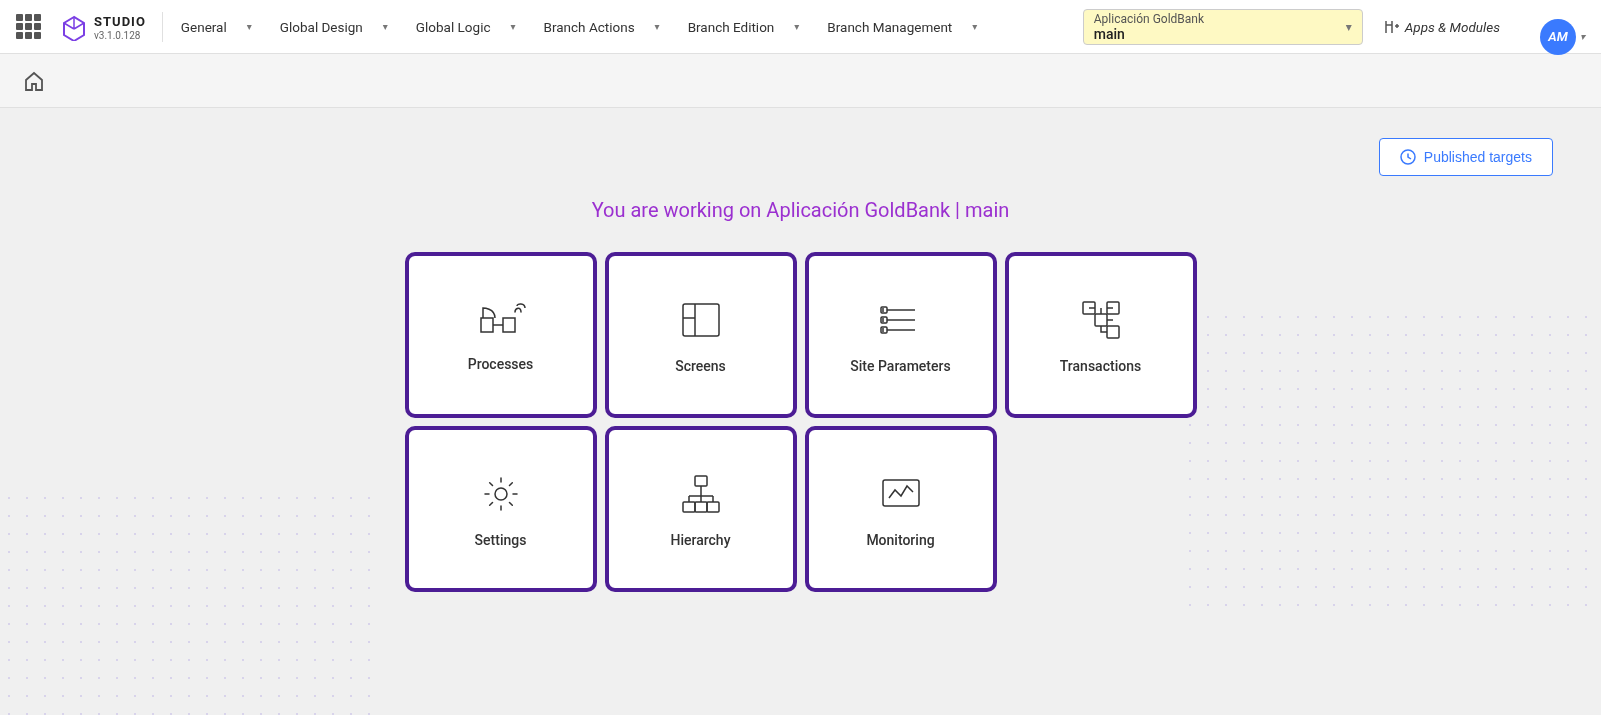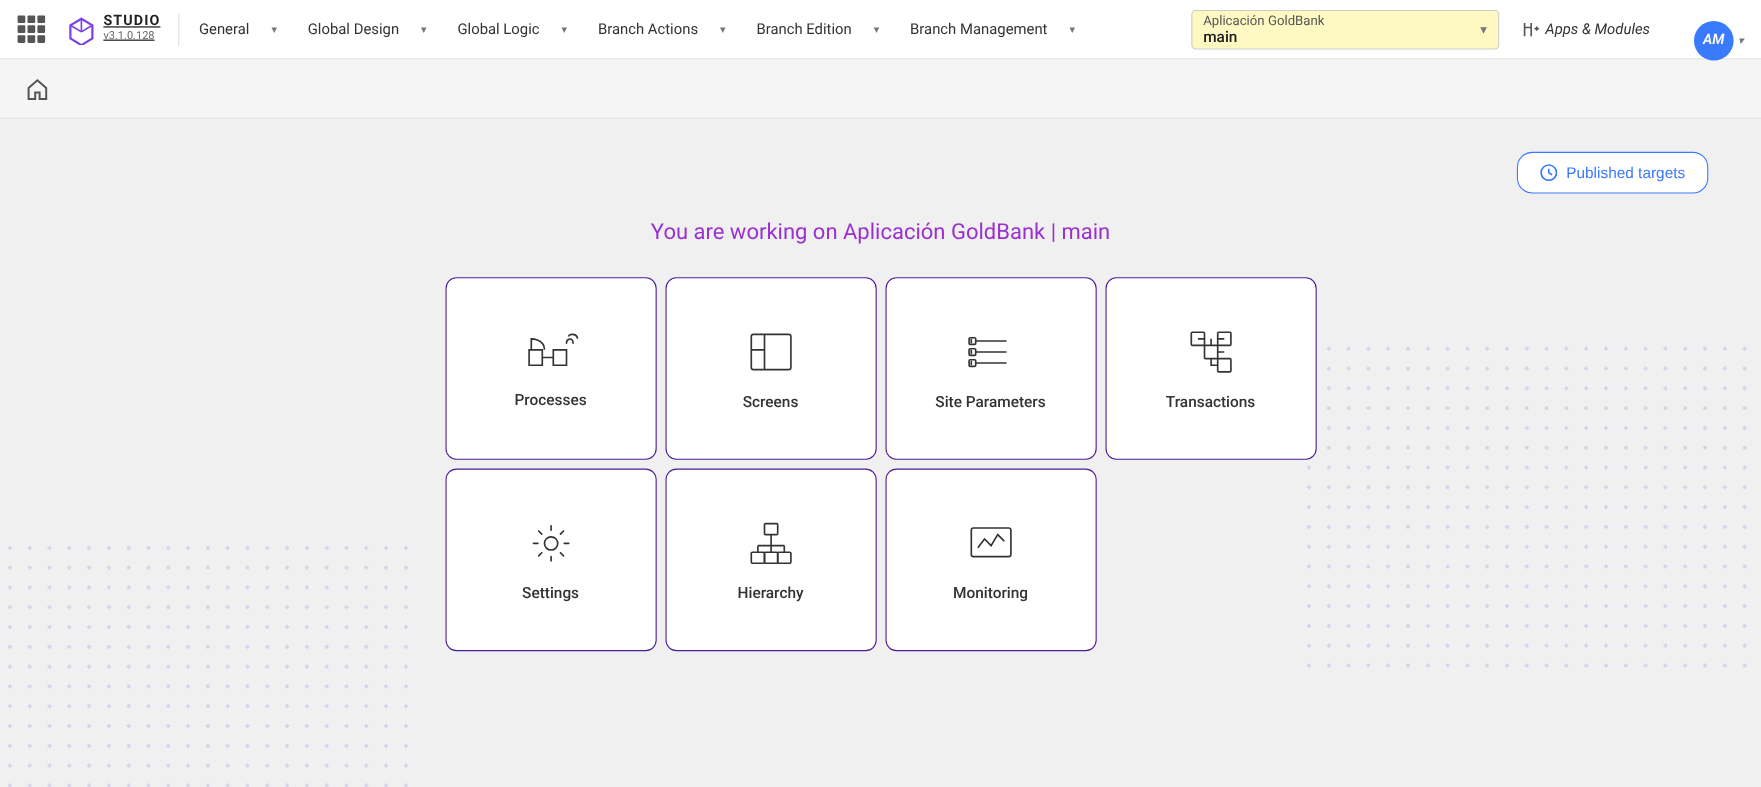--- a/index.html
+++ b/index.html
@@ -37,25 +37,24 @@
 
     .grid-dot {
       width: 7px;
       height: 7px;
       background: #555;
       border-radius: 1px;
     }
 
     .nav-logo {
       display: flex;
-      align-items: flex-start;
+      align-items: flex-end;
       gap: 6px;
       padding: 0 12px;
       flex-shrink: 0;
-      text-decoration: underline;
     }
 
     .logo-icon {
       width: 28px;
       height: 28px;
     }
 
     .logo-text {
       display: flex;
       flex-direction: column;
@@ -234,21 +233,21 @@
     
     .published-targets-btn {
       position: absolute;
       top: 30px;
       right: 48px;
       display: flex;
       align-items: center;
       gap: 8px;
       padding: 10px 20px;
       border: 1.5px solid #3a7afe;
-      border-radius: 14px;
+      border-radius: 4px;
       background: #fff;
       color: #3a7afe;
       font-size: 14px;
       cursor: pointer;
       font-weight: 500;
     }
 
     
     .welcome-section {
       position: relative;
@@ -291,21 +290,21 @@
       width: 192px;
       height: 166px;
       background: #fff;
       border-radius: 10px;
       display: flex;
       flex-direction: column;
       align-items: center;
       justify-content: center;
       gap: 14px;
       cursor: pointer;
-      border: 1px solid #4c1d95;
+      border: 4px solid #4c1d95;
       transition: box-shadow 0.15s;
     }
 
     .card-icon {
       font-size: 36px;
       color: #333;
       display: flex;
       align-items: center;
       justify-content: center;
     }

